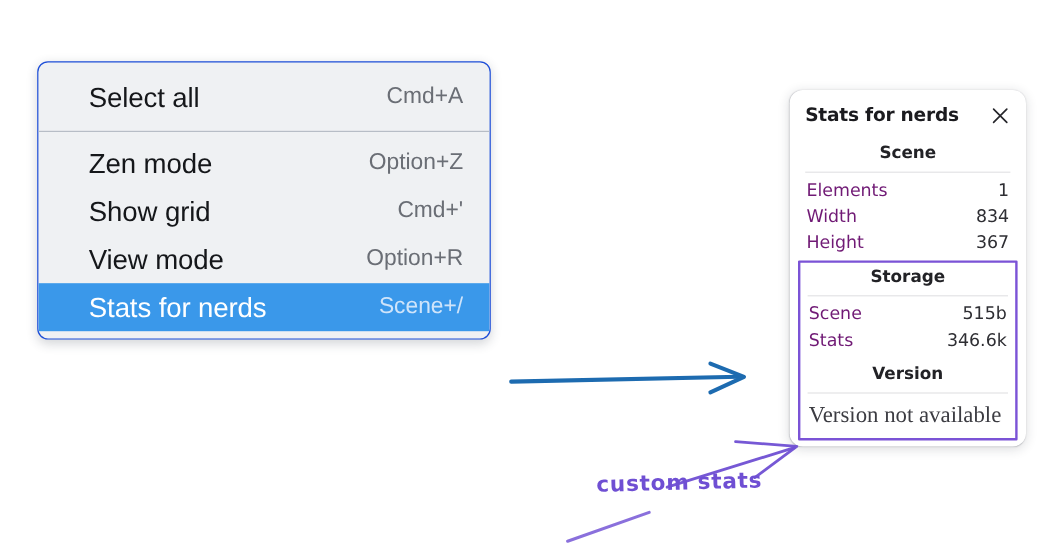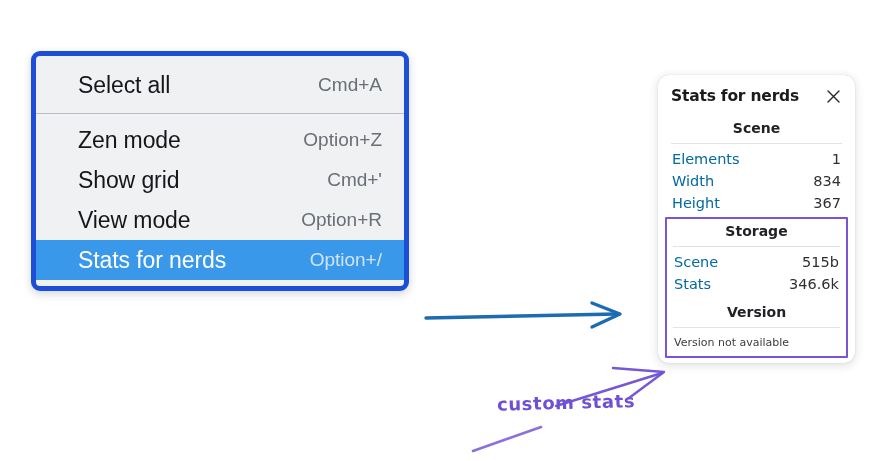--- a/index.html
+++ b/index.html
@@ -16,21 +16,21 @@
     -webkit-font-smoothing: antialiased;
   }
 
   
   #context-menu {
     position: absolute;
     left: 31px;
     top: 51px;
     width: 378px;
     background: #eff1f3;
-    border: 5px solid #1d4ed8;
+    border: 1px solid #1d4ed8;
     border-radius: 9px;
     box-shadow: 0 3px 9px rgba(40,50,65,0.20);
     overflow: hidden;
     box-sizing: border-box;
   }
   .menu-group { padding: 6px 0; }
   .menu-group.group-top { padding: 9px 0 8px 0; }
   .menu-divider {
     height: 1px;
     background: #b7bdc6;
@@ -111,26 +111,27 @@
     margin: 0 2px 4px 2px;
   }
   .sp-row {
     display: flex;
     align-items: baseline;
     justify-content: space-between;
     padding: 3px 3px;
     font-size: 14.5px;
     color: #3c3c42;
   }
-  .sp-row .sp-key { color: #0369a1; }
+  .sp-row .sp-key { color: #701a75; }
   .sp-row .sp-val { color: #2e2e33; }
   .sp-fullrow {
     padding: 4px 3px 2px 3px;
-    font-size: 11px;
+    font-size: 19px;
     color: #3c3c42;
+    font-family: Liberation Serif, serif;
   }
 
   
   #custom-stats-box {
     border: 2px solid #7b53d6;
     margin: 3px -4px -7px -4px;
     padding: 3px 4px 5px 4px;
     border-radius: 1px;
   }
 
@@ -176,21 +177,21 @@
     <div class="menu-item">
       <span class="mi-label">Show grid</span>
       <span class="mi-shortcut">Cmd+'</span>
     </div>
     <div class="menu-item">
       <span class="mi-label">View mode</span>
       <span class="mi-shortcut">Option+R</span>
     </div>
     <div class="menu-item selected">
       <span class="mi-label">Stats for nerds</span>
-      <span class="mi-shortcut">Option+/</span>
+      <span class="mi-shortcut">Scene+/</span>
     </div>
   </div>
 </div>
 
 <div id="stats-panel">
 
   <div class="sp-titlebar">
     <span class="sp-title">Stats for nerds</span>
     <span class="sp-close">
       <svg width="15" height="15" viewBox="0 0 15 15" aria-hidden="true">

